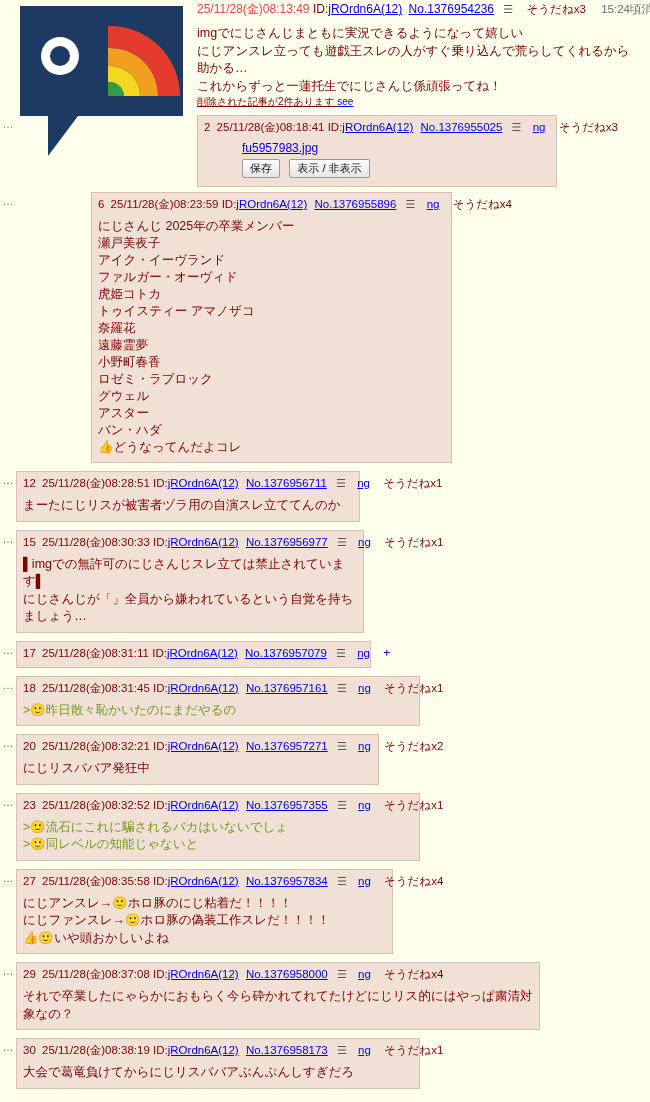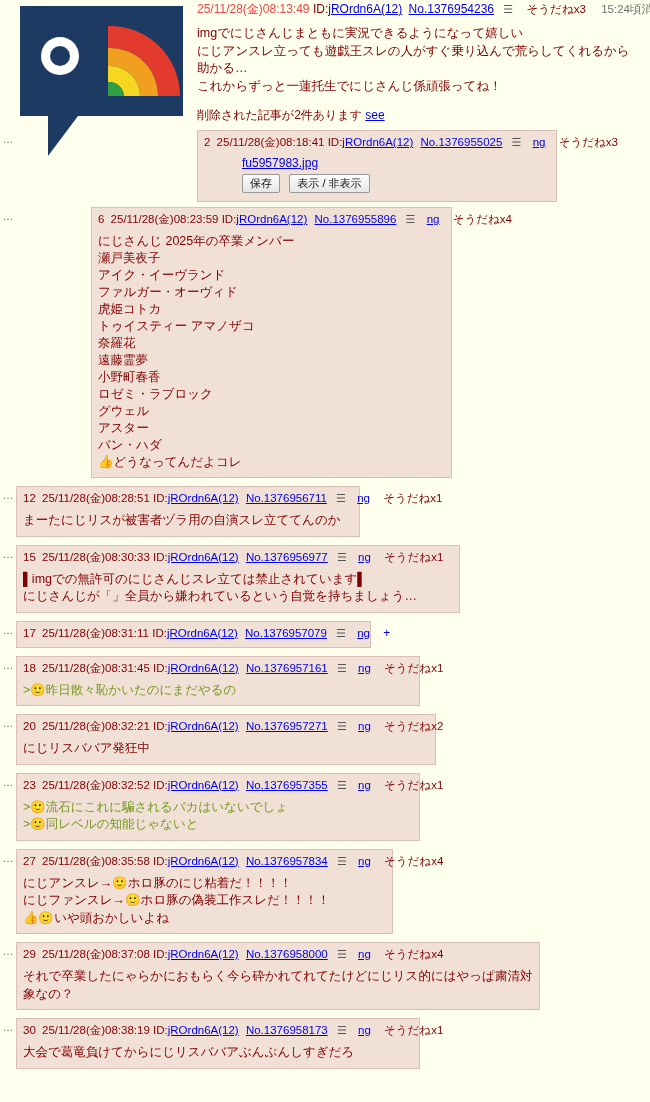--- a/index.html
+++ b/index.html
@@ -62,23 +62,23 @@
     color: #707070;
     font-size: 11.5px;
   }
   .op-body {
     margin-top: 8px;
     color: #800000;
     font-size: 12.5px;
     line-height: 17.5px;
   }
   .deleted-note {
-    margin-top: 12px;
-    font-size: 12px;
-    color: #800000;
+    font-size: 10px;
+    color: #800000;
+    text-decoration: underline;
   }
   .deleted-note a { color: #0000ee; }
 
   
   .reply {
     position: relative;
     margin: 0 0 0 0;
     padding: 0;
   }
   .reply-row {
@@ -263,21 +263,21 @@
         <div class="r-body">
           <div>まーたにじリスが被害者ヅラ用の自演スレ立ててんのか</div>
         </div>
       </div>
     </div>
   </div>
 
   <div class="reply" style="margin-top:8px;">
     <div class="reply-row">
       <div class="dots">…</div>
-      <div class="reply-box" style="width:444px;">
+      <div class="reply-box" style="width:348px;">
         <div class="r-head">
           <span class="r-num">15</span>
           <span>25/11/28(金)08:30:33</span>
           <span>ID:</span><a href="#">jROrdn6A(12)</a>
           <a href="#" style="margin-left:4px;">No.1376956977</a>
           <span class="menu-icon">☰</span>
           <a href="#" class="ng">ng</a>
           <span class="sodane">そうだねx1</span>
         </div>
         <div class="r-body">
@@ -321,21 +321,21 @@
         <div class="r-body">
           <div class="quote">&gt;🙂昨日散々恥かいたのにまだやるの</div>
         </div>
       </div>
     </div>
   </div>
 
   <div class="reply" style="margin-top:8px;">
     <div class="reply-row">
       <div class="dots">…</div>
-      <div class="reply-box" style="width:420px;">
+      <div class="reply-box" style="width:363px;">
         <div class="r-head">
           <span class="r-num">20</span>
           <span>25/11/28(金)08:32:21</span>
           <span>ID:</span><a href="#">jROrdn6A(12)</a>
           <a href="#" style="margin-left:4px;">No.1376957271</a>
           <span class="menu-icon">☰</span>
           <a href="#" class="ng">ng</a>
           <span class="sodane">そうだねx2</span>
         </div>
         <div class="r-body">

